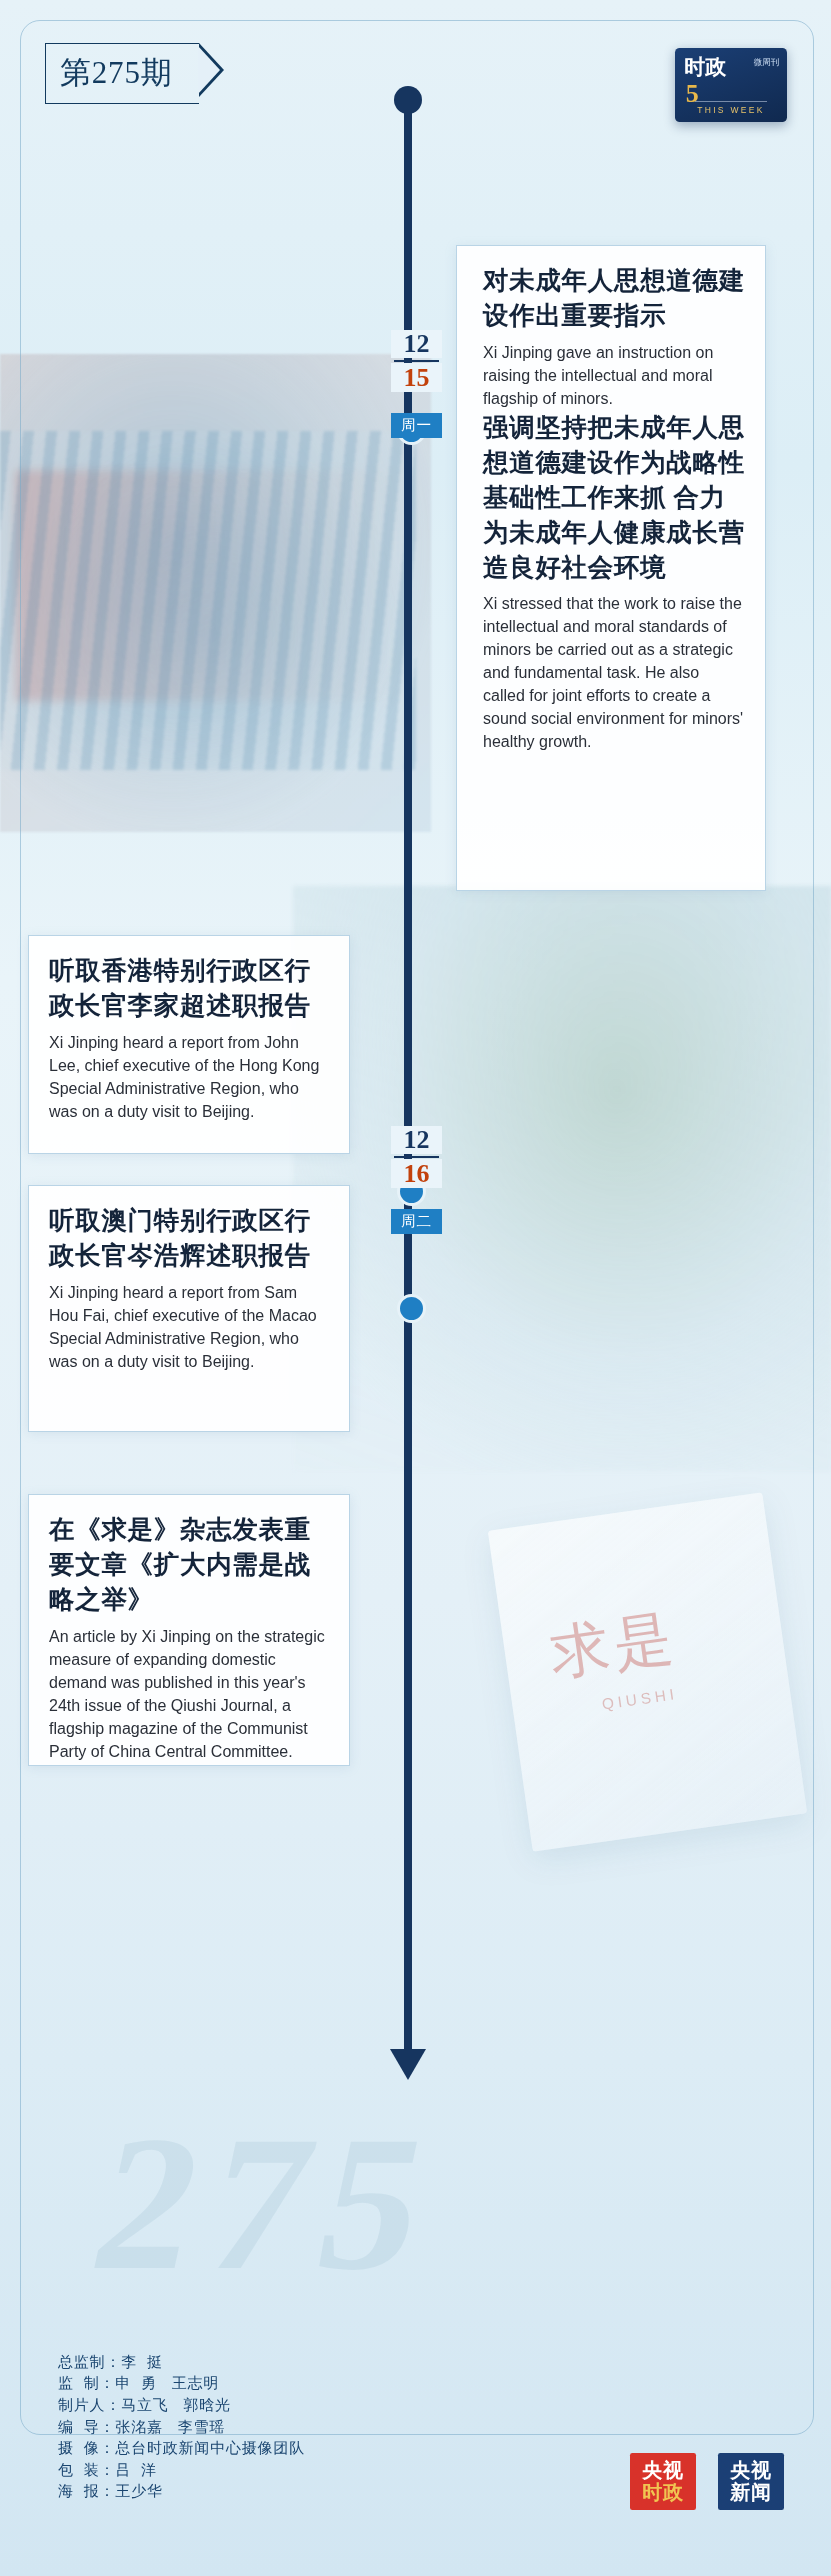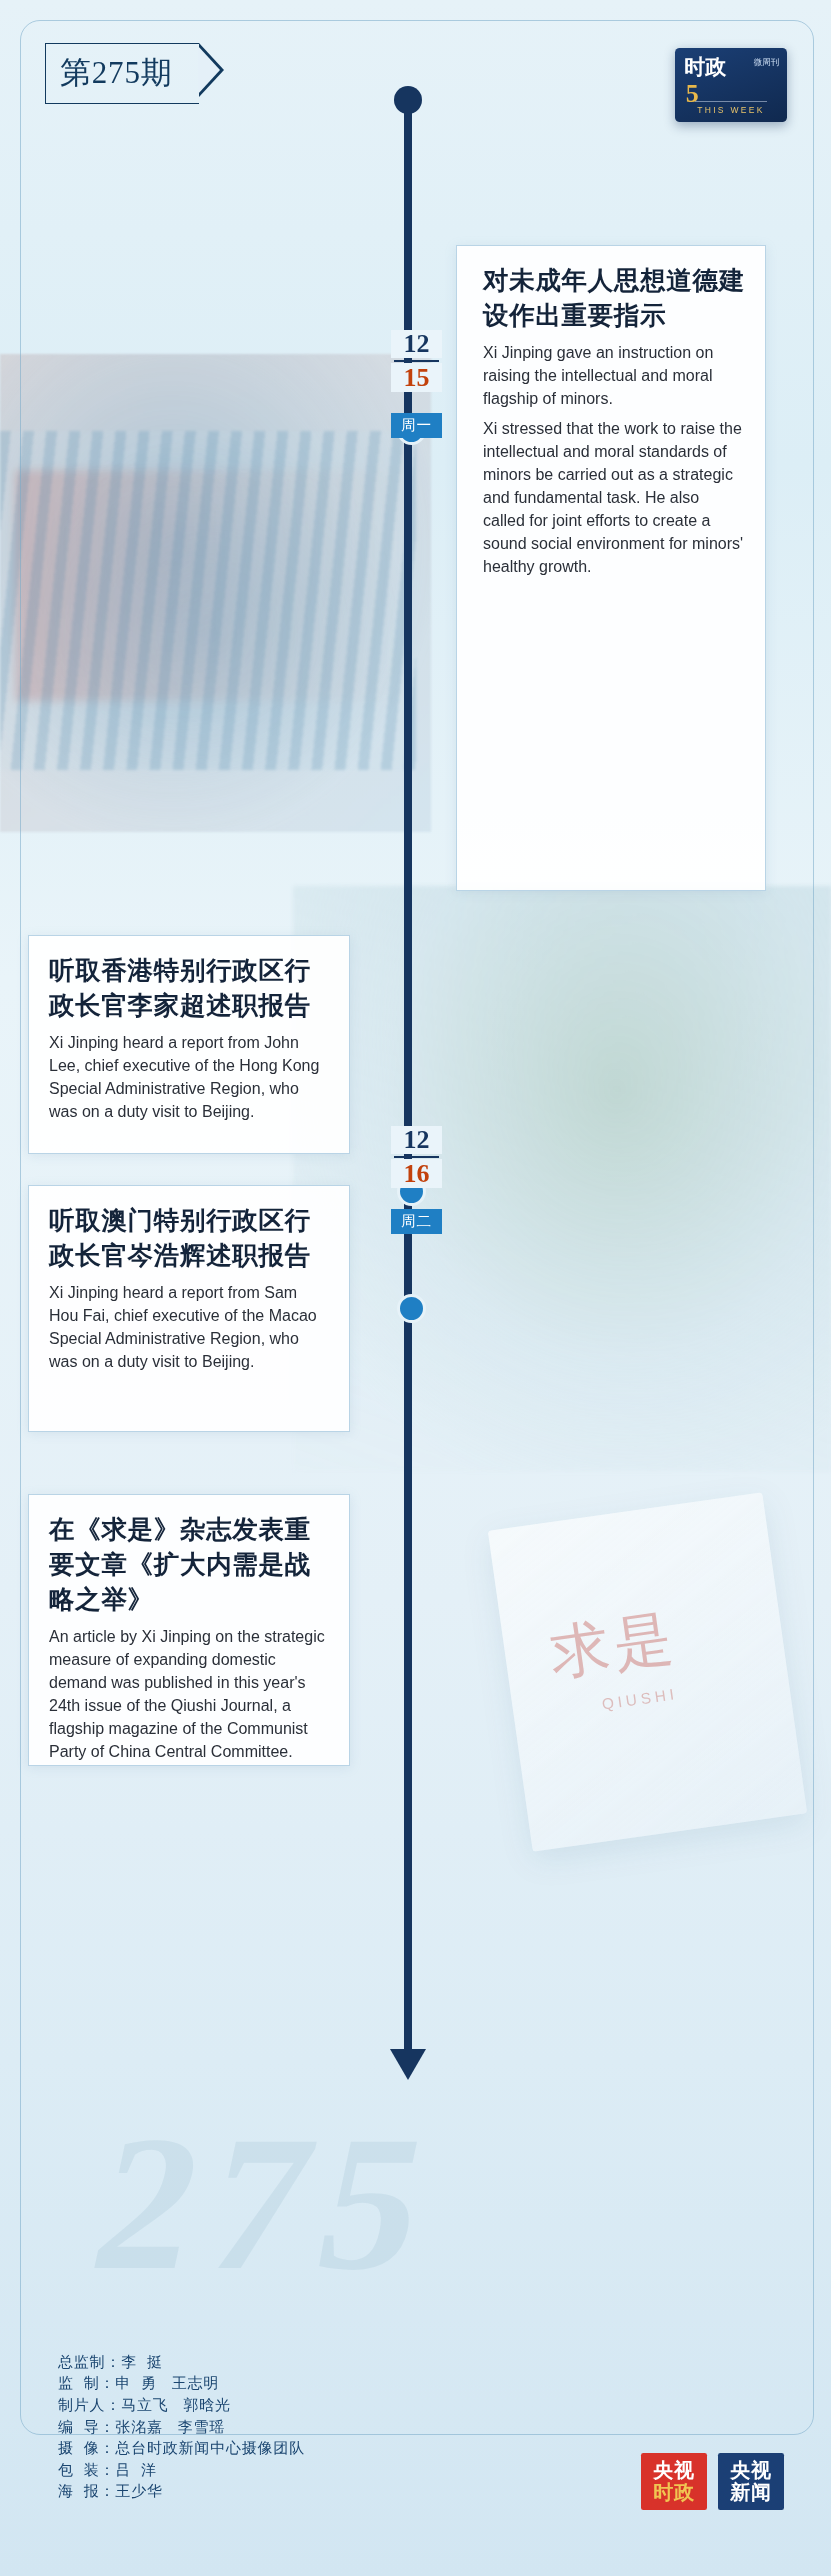--- a/index.html
+++ b/index.html
@@ -269,21 +269,21 @@
     line-height: 21.6px;
     letter-spacing: 0.8px;
   }
   .credits .row { white-space: pre; }
 
   .brand-row {
     position: absolute;
     right: 48px;
     bottom: 66px;
     display: flex;
-    gap: 11px;
+    gap: 22px;
   }
   .brand {
     width: 66px; height: 57px;
     background: #d8322a;
     color: #fff;
     font-family: "Liberation Serif", serif;
     font-weight: bold;
     font-size: 20px;
     line-height: 21.6px;
     display: flex; flex-direction: column;
@@ -343,20 +343,21 @@
   <div class="date-marker" style="top:1126px">
     <div class="m">12</div>
     <div class="sep"></div>
     <div class="d">16</div>
     <div class="w">周二</div>
   </div>
 
   <div class="card card-right" style="top:245px; height:646px;">
     <div class="zh">对未成年人思想道德建设作出重要指示</div>
     <div class="en">Xi Jinping gave an instruction on raising the intellectual and moral flagship of minors.</div>
+    <div class="zh">强调坚持把未成年人思想道德建设作为战略性基础性工作来抓 合力为未成年人健康成长营造良好社会环境</div>
     <div class="en">Xi stressed that the work to raise the intellectual and moral standards of minors be carried out as a strategic and fundamental task. He also called for joint efforts to create a sound social environment for minors' healthy growth.</div>
   </div>
 
   <div class="card card-left" style="top:892px; height:219px;margin-top:43px;">
     <div class="zh">听取香港特别行政区行政长官李家超述职报告</div>
     <div class="en">Xi Jinping heard a report from John Lee, chief executive of the Hong Kong Special Administrative Region, who was on a duty visit to Beijing.</div>
   </div>
 
   <div class="card card-left" style="top:1185px; height:247px;">
     <div class="zh">听取澳门特别行政区行政长官岑浩辉述职报告</div>

